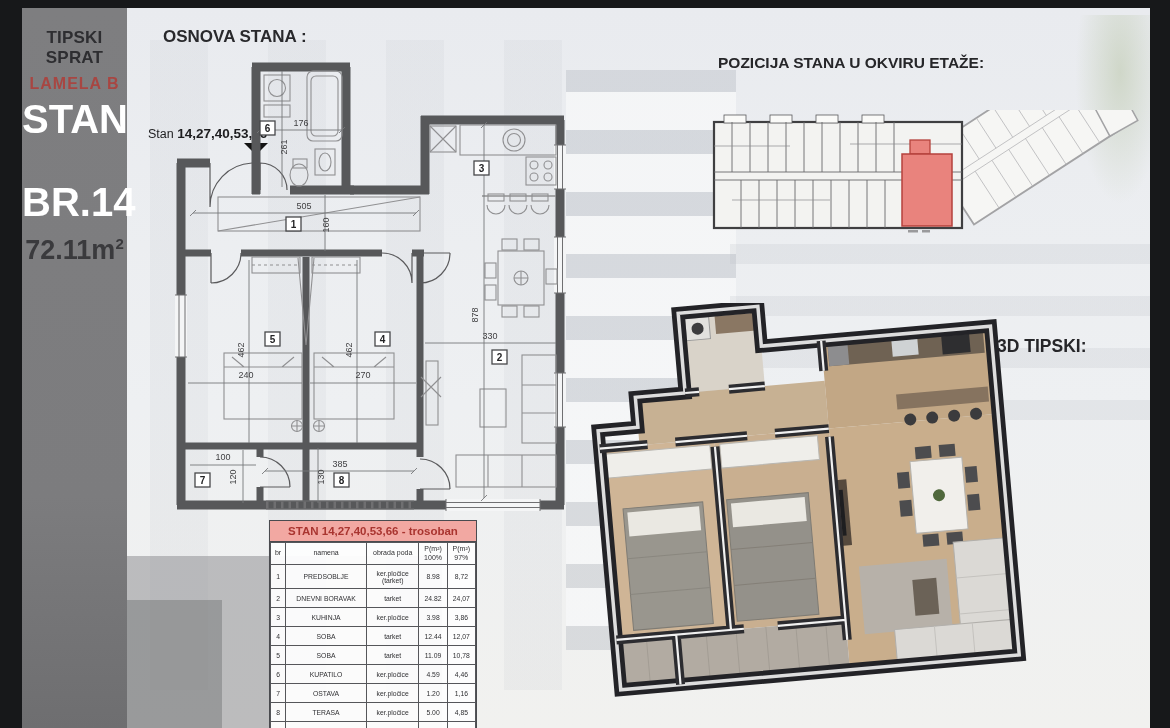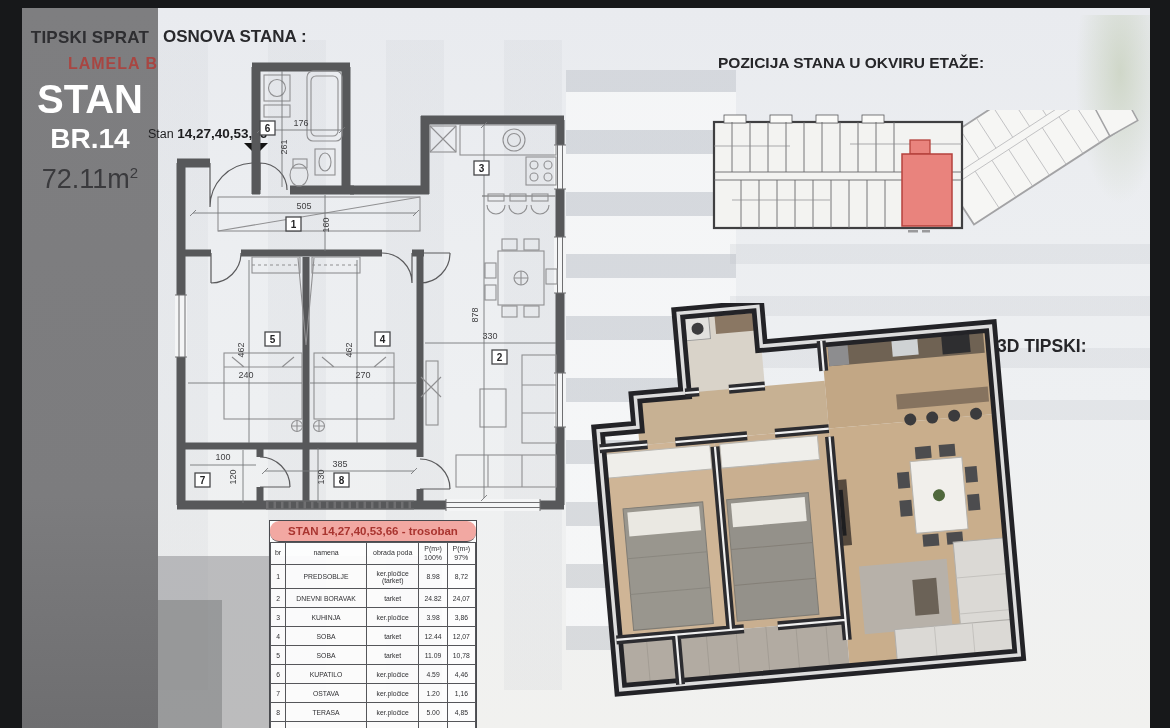--- a/index.html
+++ b/index.html
@@ -19,47 +19,47 @@
   .bg-street{left:22px;top:556px;width:420px;height:172px;background:#8f9093;opacity:.55;}
   .bg-street2{left:22px;top:600px;width:200px;height:128px;background:#6f7072;opacity:.45;}
   .bg-tree{left:1075px;top:15px;width:75px;height:190px;
      background:radial-gradient(ellipse at 60% 30%,rgba(196,206,184,.7),rgba(196,206,184,0) 70%);}
   
   .frame{position:absolute;background:#17181a;}
   .frame-left{left:0;top:0;width:22px;height:728px;}
   .frame-top{left:0;top:0;width:1170px;height:8px;}
   .frame-right{left:1150px;top:0;width:20px;height:728px;}
   
-  .sidebar{position:absolute;left:22px;top:8px;width:136px;height:720px;
+  .sidebar{position:absolute;left:22px;top:8px;width:105px;height:720px;
      background:linear-gradient(180deg,#7e7e80 0%,#7c7c7e 68%,#6e6e70 100%);
      text-align:center;}
   .sb-floor{margin-top:20px;font-size:17px;font-weight:bold;color:#2e2e31;letter-spacing:.2px;}
-  .sb-lamela{margin-top:7px;font-size:16px;font-weight:bold;color:#a84642;letter-spacing:1px;text-align:right;}
+  .sb-lamela{margin-top:7px;font-size:16px;font-weight:bold;color:#a84642;letter-spacing:1px;}
   .sb-stan{margin-top:4px;font-size:40px;font-weight:bold;color:#ffffff;line-height:1.1;}
-  .sb-br{font-size:28px;font-weight:bold;color:#ffffff;line-height:1.25;}
-  .sb-area{margin-top:8px;font-size:27px;font-weight:normal;color:#3a3a3d;}
+  .sb-br{font-size:40px;font-weight:bold;color:#ffffff;line-height:1.25;margin-top:36px;}
+  .sb-area{margin-top:8px;font-size:27px;font-weight:bold;color:#3a3a3d;}
   .sb-area sup{font-size:15px;}
   
   .h-osnova{position:absolute;left:163px;top:27px;font-size:17px;font-weight:bold;color:#29292c;text-align:right;}
   .h-pozicija{position:absolute;left:718px;top:54px;font-size:15.5px;font-weight:bold;color:#262629;}
   .h-3d{position:absolute;left:997px;top:336px;font-size:17.5px;font-weight:bold;color:#262629;}
   .stan-label{position:absolute;left:148px;top:126px;font-size:12.5px;color:#1d1d1f;}
   .stan-label b{font-size:13.5px;}
   .entry-arrow{position:absolute;left:244px;top:143px;width:0;height:0;
      border-left:12px solid transparent;border-right:12px solid transparent;border-top:12px solid #141414;}
   
   .plan-svg{position:absolute;left:148px;top:55px;}
   .pos-svg{position:absolute;left:710px;top:110px;}
   .r3d-svg{position:absolute;left:578px;top:303px;}
   .dimtxt{font-size:9px;fill:#3f3f41;}
   .roomnum{font-size:10px;font-weight:bold;fill:#232325;}
   
   .room-table{position:absolute;left:269px;top:520px;width:206px;border:1px solid #4a4b4f;background:rgba(253,253,253,.96);}
   .rt-title{height:20px;line-height:20px;text-align:center;background:#f2a8a2;color:#a93530;
-     font-weight:bold;font-size:11.5px;border-bottom:1px solid #4a4b4f;border-radius:9px;}
+     font-weight:bold;font-size:11.5px;border-bottom:1px solid #4a4b4f;}
   table.rt{border-collapse:collapse;width:100%;table-layout:fixed;}
   table.rt td,table.rt th{border:1px solid #55565a;text-align:center;color:#2f2f32;
      font-weight:normal;padding:0 1px;overflow:hidden;}
   table.rt th{font-size:7px;line-height:1.15;height:21px;}
   table.rt td{font-size:6.8px;height:18px;}
   td.num{font-size:8px;}
   .c-br{width:15px;}.c-nam{width:80px;}.c-obr{width:52px;}.c-p1{width:28px;}.c-p2{width:28px;}
 </style>
 </head>
 <body>

